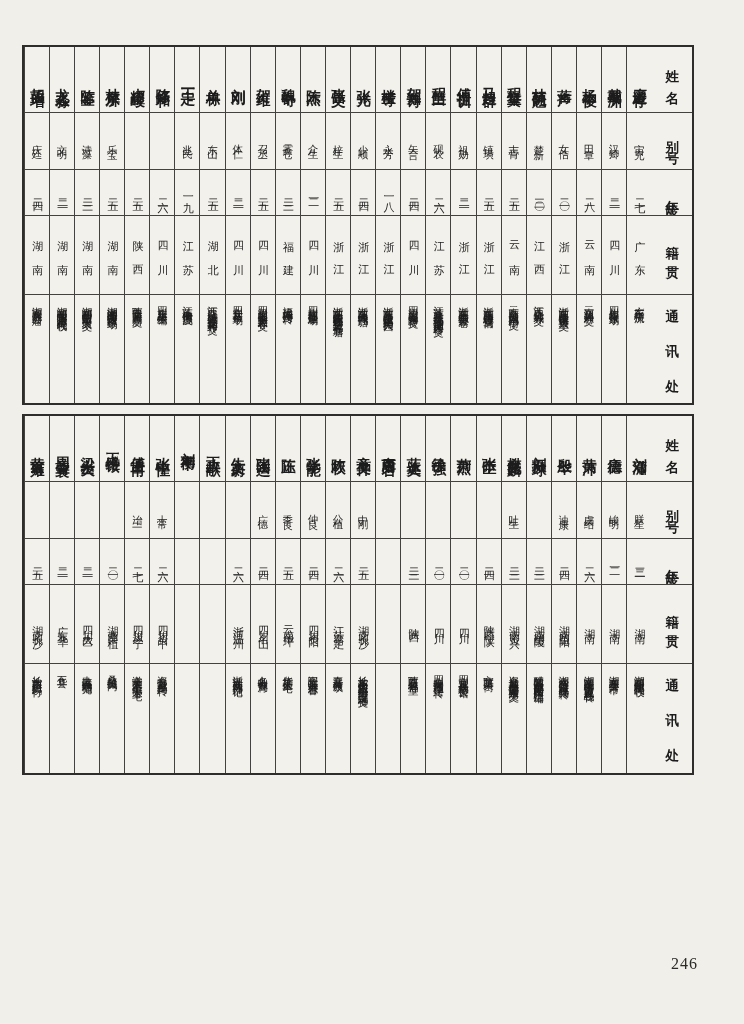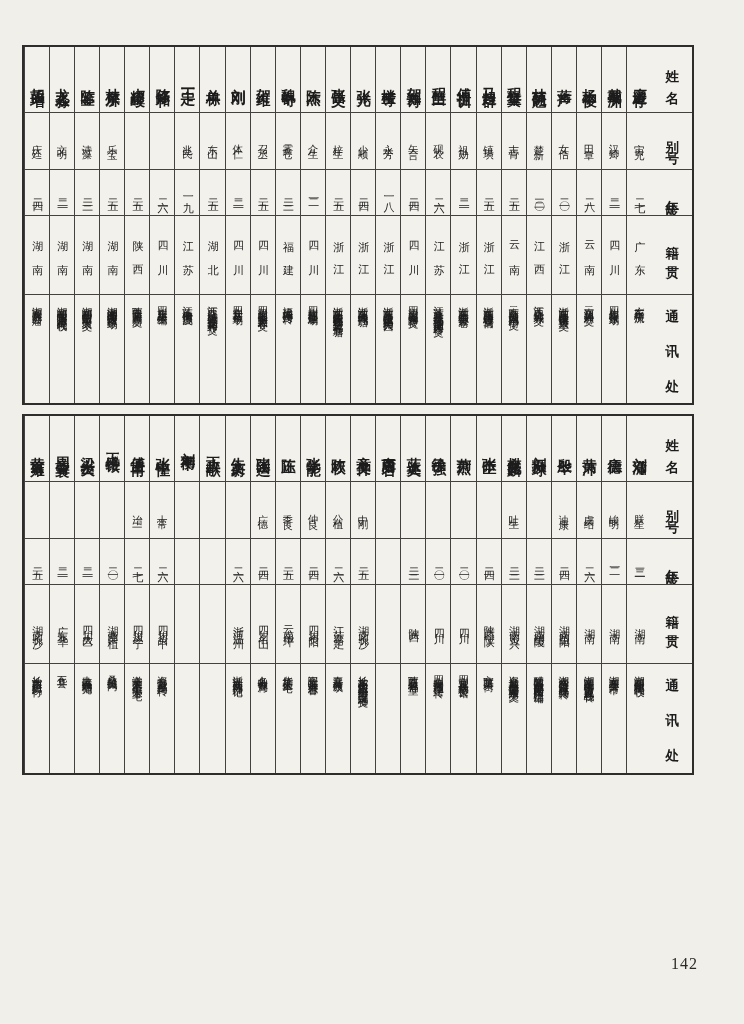--- a/index.html
+++ b/index.html
@@ -1023,13 +1023,13 @@
           <span>湖南长沙</span>
         </div>
     <div class="cell cell-addr">
           <span>长沙大西门正街三易行</span>
         </div>
   </div>
 </section>
 
 </div>
 
-<div class="page-number">142</div>
+<div class="page-number">246</div>
 
 </body></html>

